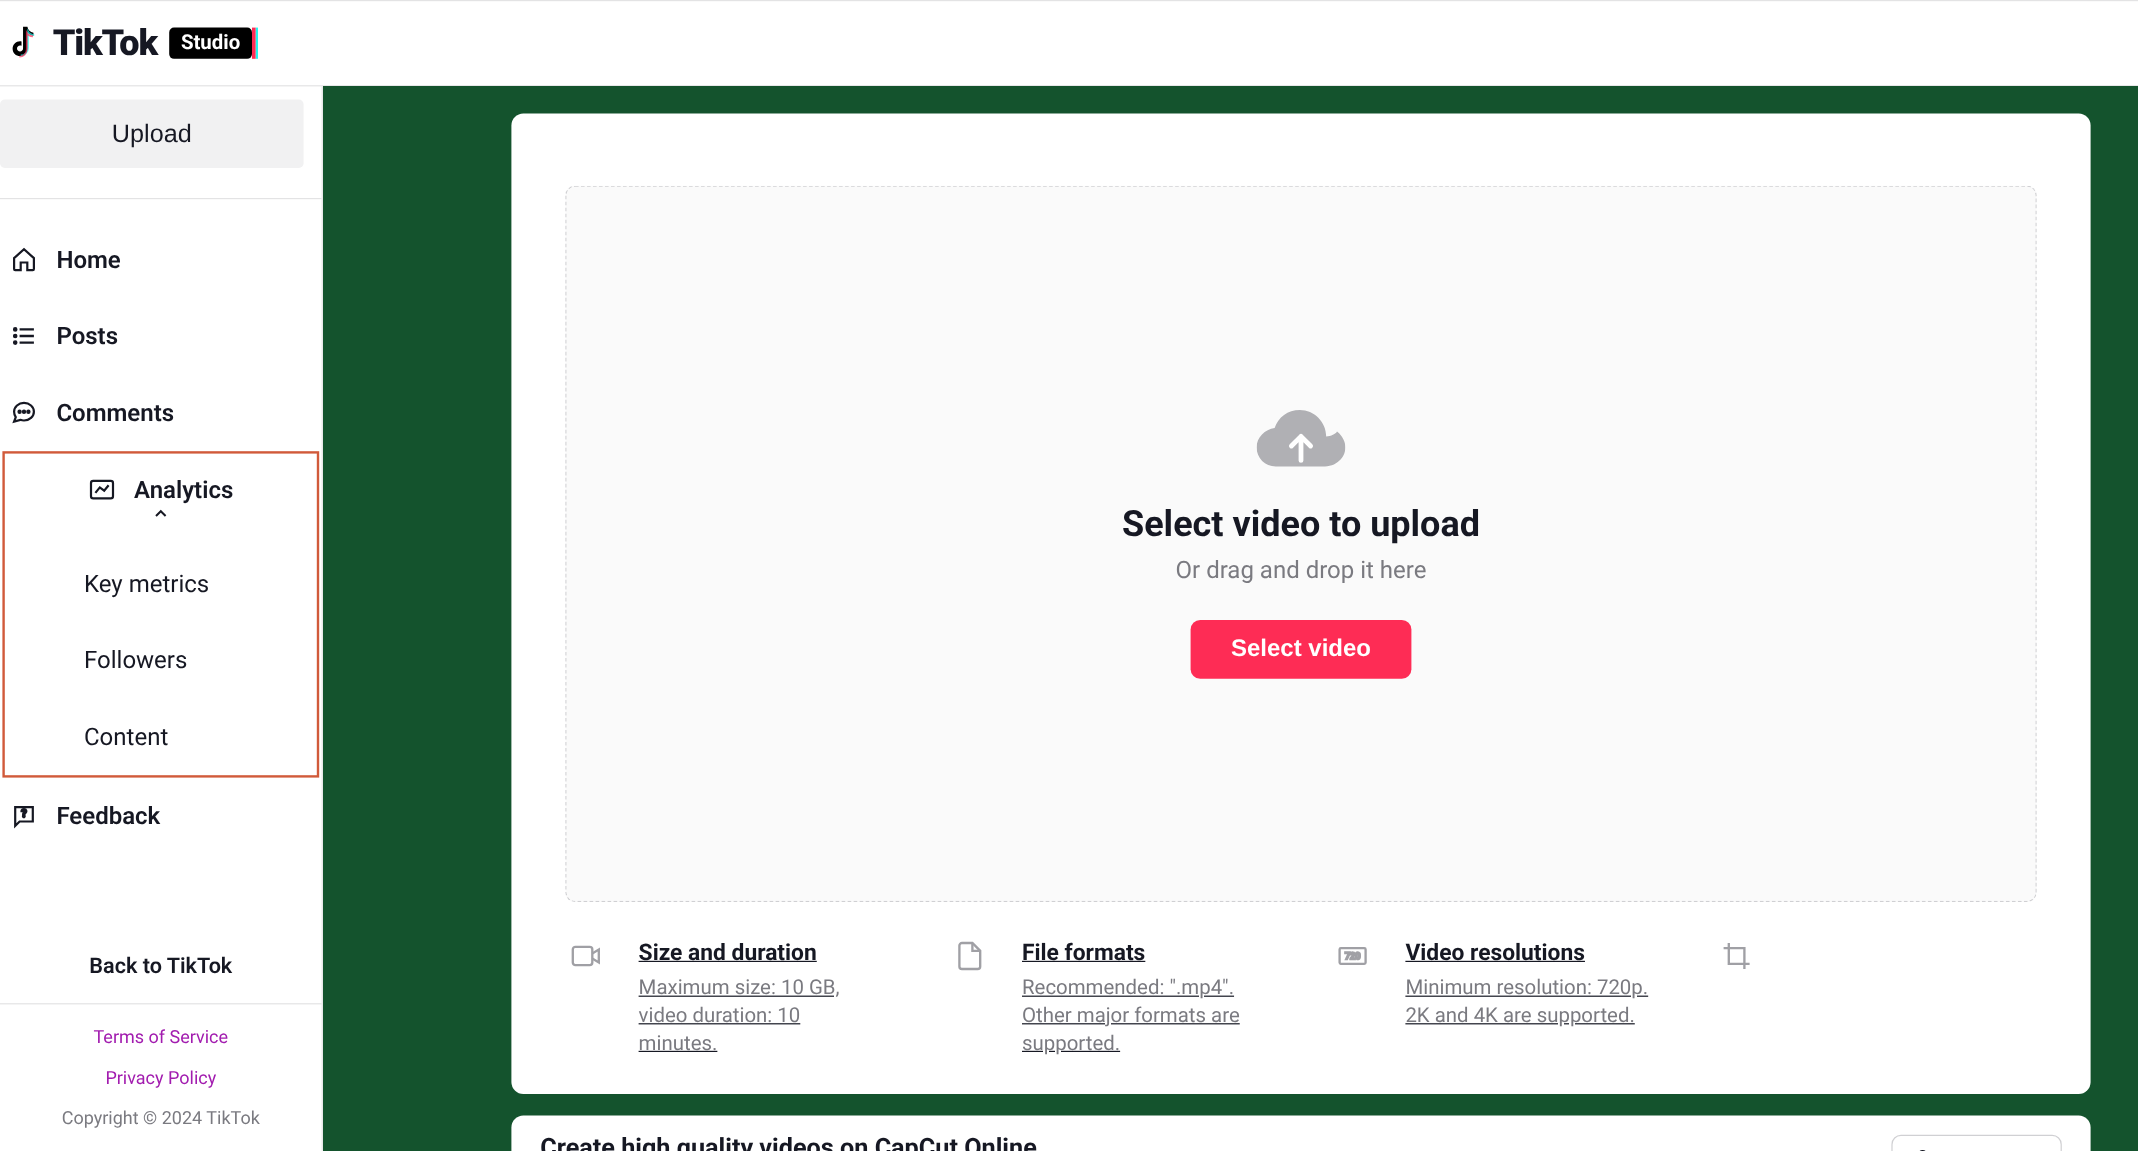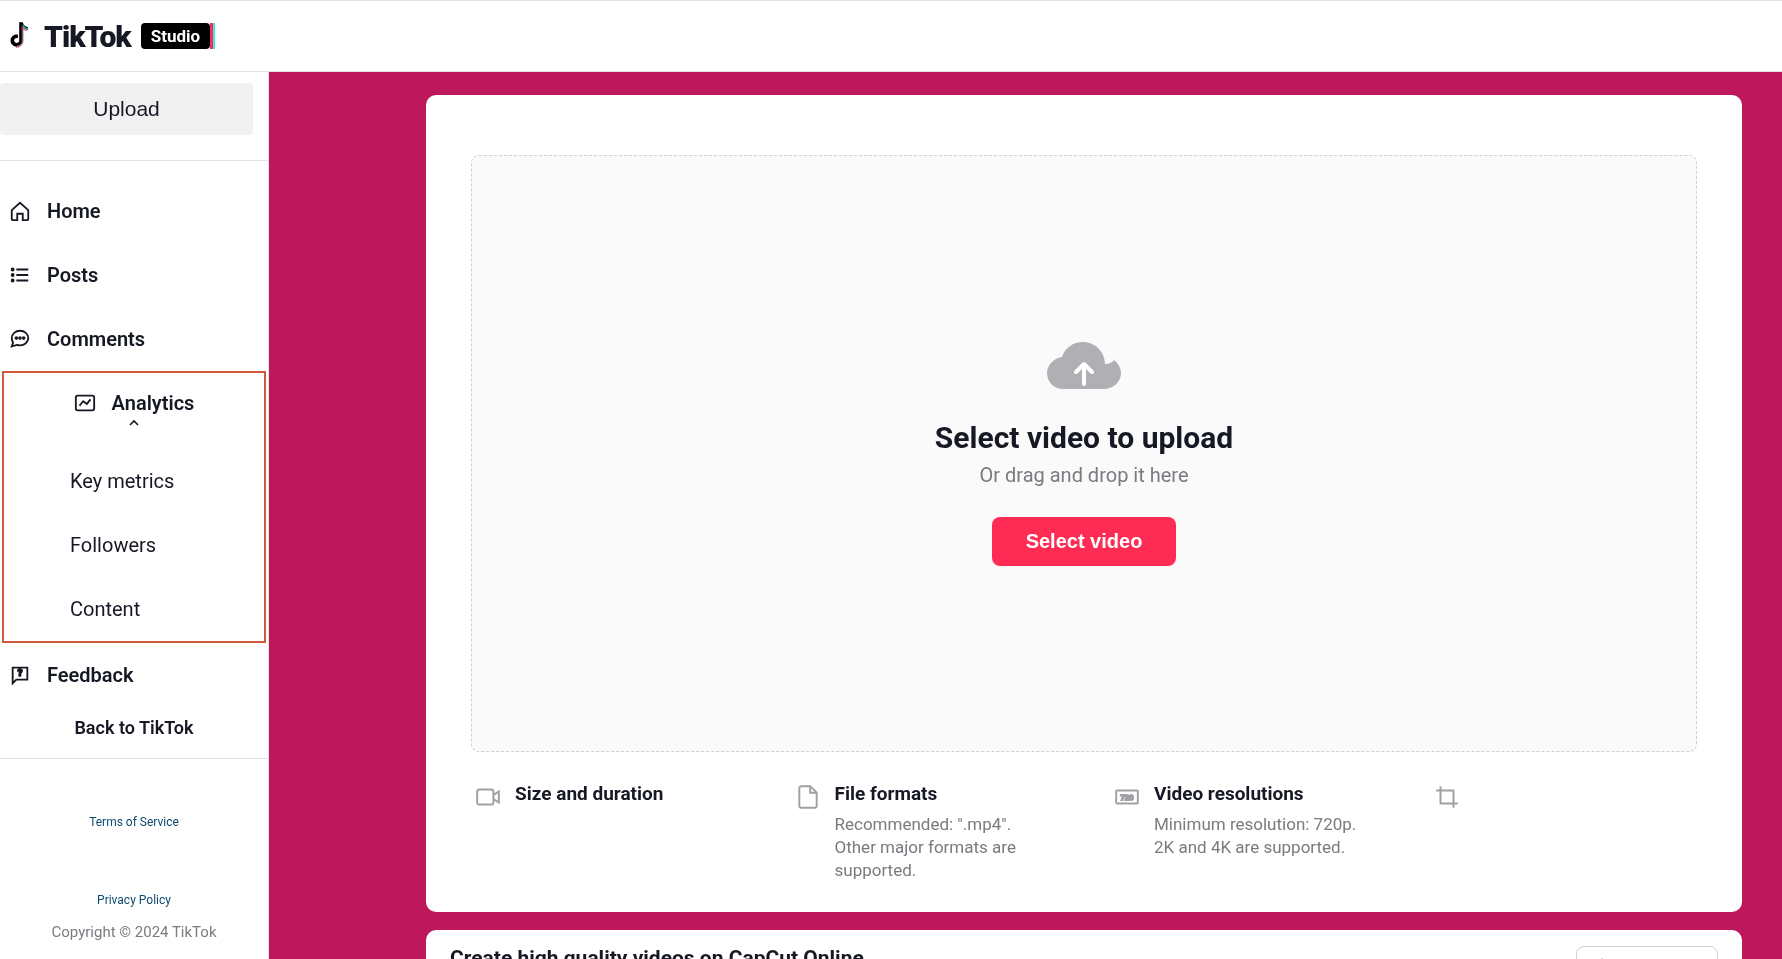--- a/index.html
+++ b/index.html
@@ -22,33 +22,33 @@
     .nav-icon { width: 22px; height: 22px; display: flex; align-items: center; justify-content: center; }
     .analytics-box { border: 2px solid #d15a3a; margin: 0 2px; padding-top: 0; }
     .analytics-header { display: flex; align-items: center; justify-content: space-between; padding: 18px 9px; cursor: pointer; flex-direction: column; }
     .analytics-header-left { display: flex; align-items: center; gap: 16px; font-size: 20px; font-weight: 600; }
     .chevron { width: 16px; height: 16px; }
     .sub-item { padding: 20px 9px 20px 66px; font-size: 20px; font-weight: 400; cursor: pointer; }
     
     .sidebar-footer { margin-top: auto; padding: 0 0 10px 0; text-align: center; }
     .back-link { font-size: 18px; font-weight: 600; padding: 10px 0; cursor: pointer; color: #161823; }
     .footer-divider { border-top: 1px solid #e3e3e4; margin: 10px 0; }
-    .footer-link { font-size: 12px; color: #0c4a6e; padding: 8px 0; cursor: pointer; display: block; margin-top: 48px; }
+    .footer-link { font-size: 15px; color: #a21caf; padding: 8px 0; cursor: pointer; display: block; }
     .copyright { font-size: 15px; color: #7a7a80; padding: 8px 0; }
     
-    .main { flex: 1; background: #be185d; padding: 23px 40px 0 157px; overflow-y: auto; }
+    .main { flex: 1; background: #14532d; padding: 23px 40px 0 157px; overflow-y: auto; }
     .card { background: #fff; border-radius: 10px; padding: 60px 45px 30px 45px; }
     .dropzone { border: 1px dashed #d0d0d3; border-radius: 8px; background: #fafafa; height: 597px; display: flex; flex-direction: column; align-items: center; justify-content: center; cursor: pointer; }
     .cloud-icon { color: #b0b0b4; margin-bottom: 20px; }
     .drop-title { font-size: 30px; font-weight: 700; margin-bottom: 8px; text-align: center; }
     .drop-subtitle { font-size: 20px; color: #7a7a80; margin-bottom: 30px; text-align: center; }
     .select-btn { background: #fe2c55; color: #fff; border: none; font-size: 20px; font-weight: 600; padding: 13px 34px; border-radius: 8px; cursor: pointer; }
     
     .specs { display: flex; gap: 60px; margin-top: 30px; padding: 0 4px; }
-    .spec-col { display: flex; gap: 14px; flex: 1; }
+    .spec-col { display: flex; gap: 31px; flex: 1; text-decoration: underline; }
     .spec-icon { color: #a0a0a5; flex-shrink: 0; margin-top: 2px; }
     .spec-title { font-size: 19px; font-weight: 700; margin-bottom: 8px; }
     .spec-desc { font-size: 17px; color: #7a7a80; line-height: 1.35; }
     
     .capcut-card { background: #fff; border-radius: 10px; padding: 16px 24px 8px 24px; margin-top: 18px; display: flex; align-items: flex-start; justify-content: space-between; }
     .capcut-title { font-size: 21px; font-weight: 700; margin-bottom: 6px; }
     .try-btn { background: #fff; border: 1px solid #d0d0d3; font-size: 19px; font-weight: 600; padding: 10px 20px; border-radius: 8px; cursor: pointer; display: flex; align-items: center; gap: 8px; }
   </style>
 </head>
 <body>
@@ -164,20 +164,21 @@
       <div class="specs">
         <div class="spec-col">
           <span class="spec-icon">
             <svg width="26" height="26" viewBox="0 0 24 24" fill="none" stroke="#a0a0a5" stroke-width="1.8">
                 <rect x="2" y="5" width="15" height="14" rx="2"></rect>
                 <path d="M17 10l5-3v10l-5-3"></path>
               </svg>
           </span>
           <div>
             <div class="spec-title">Size and duration</div>
+            <div class="spec-desc">Maximum size: 10 GB, video duration: 10 minutes.</div>
           </div>
         </div>
         <div class="spec-col">
           <span class="spec-icon">
             <svg width="26" height="26" viewBox="0 0 24 24" fill="none" stroke="#a0a0a5" stroke-width="1.8">
                 <path d="M14 2H6a2 2 0 00-2 2v16a2 2 0 002 2h12a2 2 0 002-2V8l-6-6z"></path>
                 <path d="M14 2v6h6"></path>
               </svg>
           </span>
           <div>

